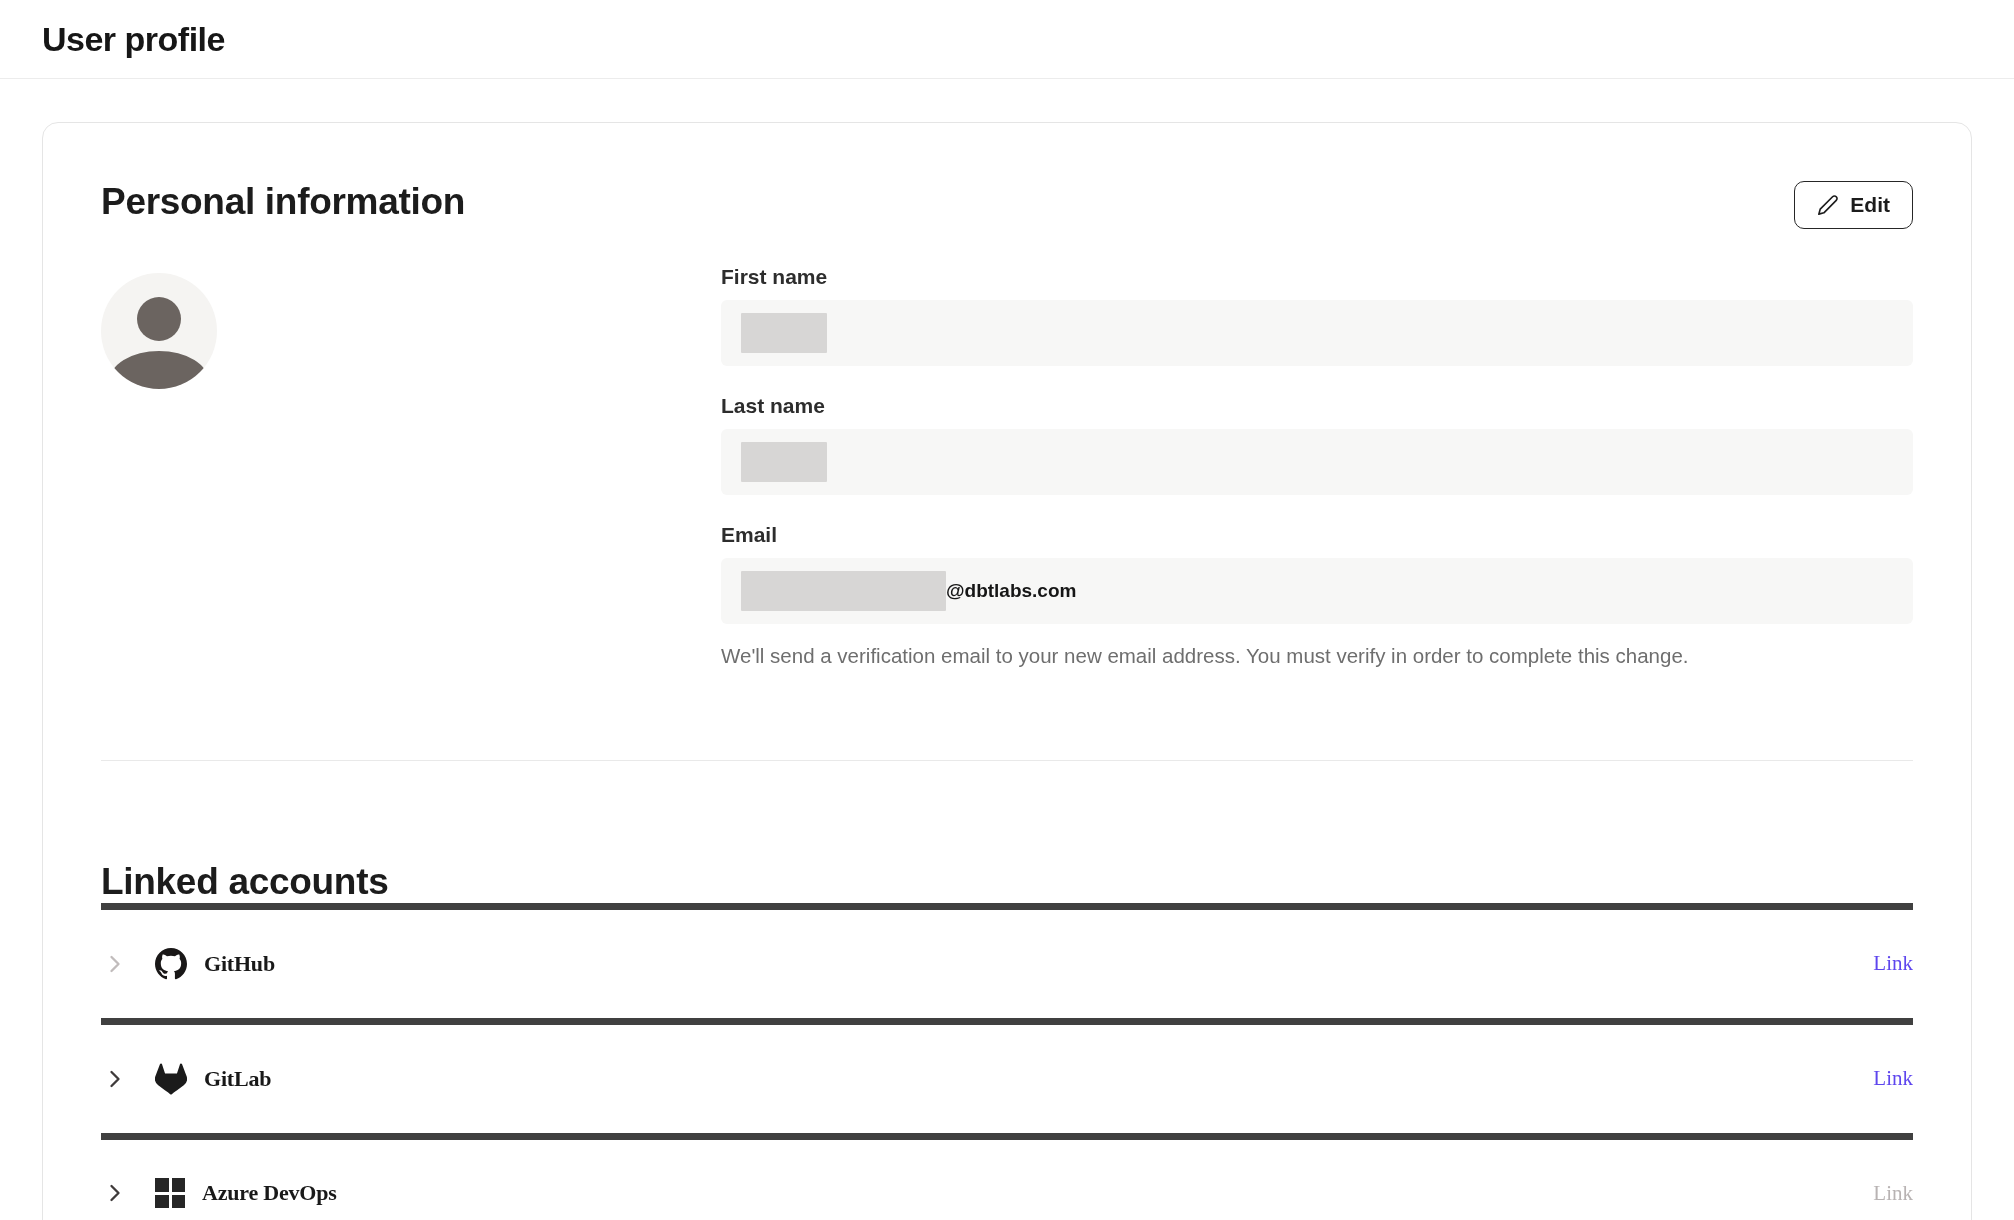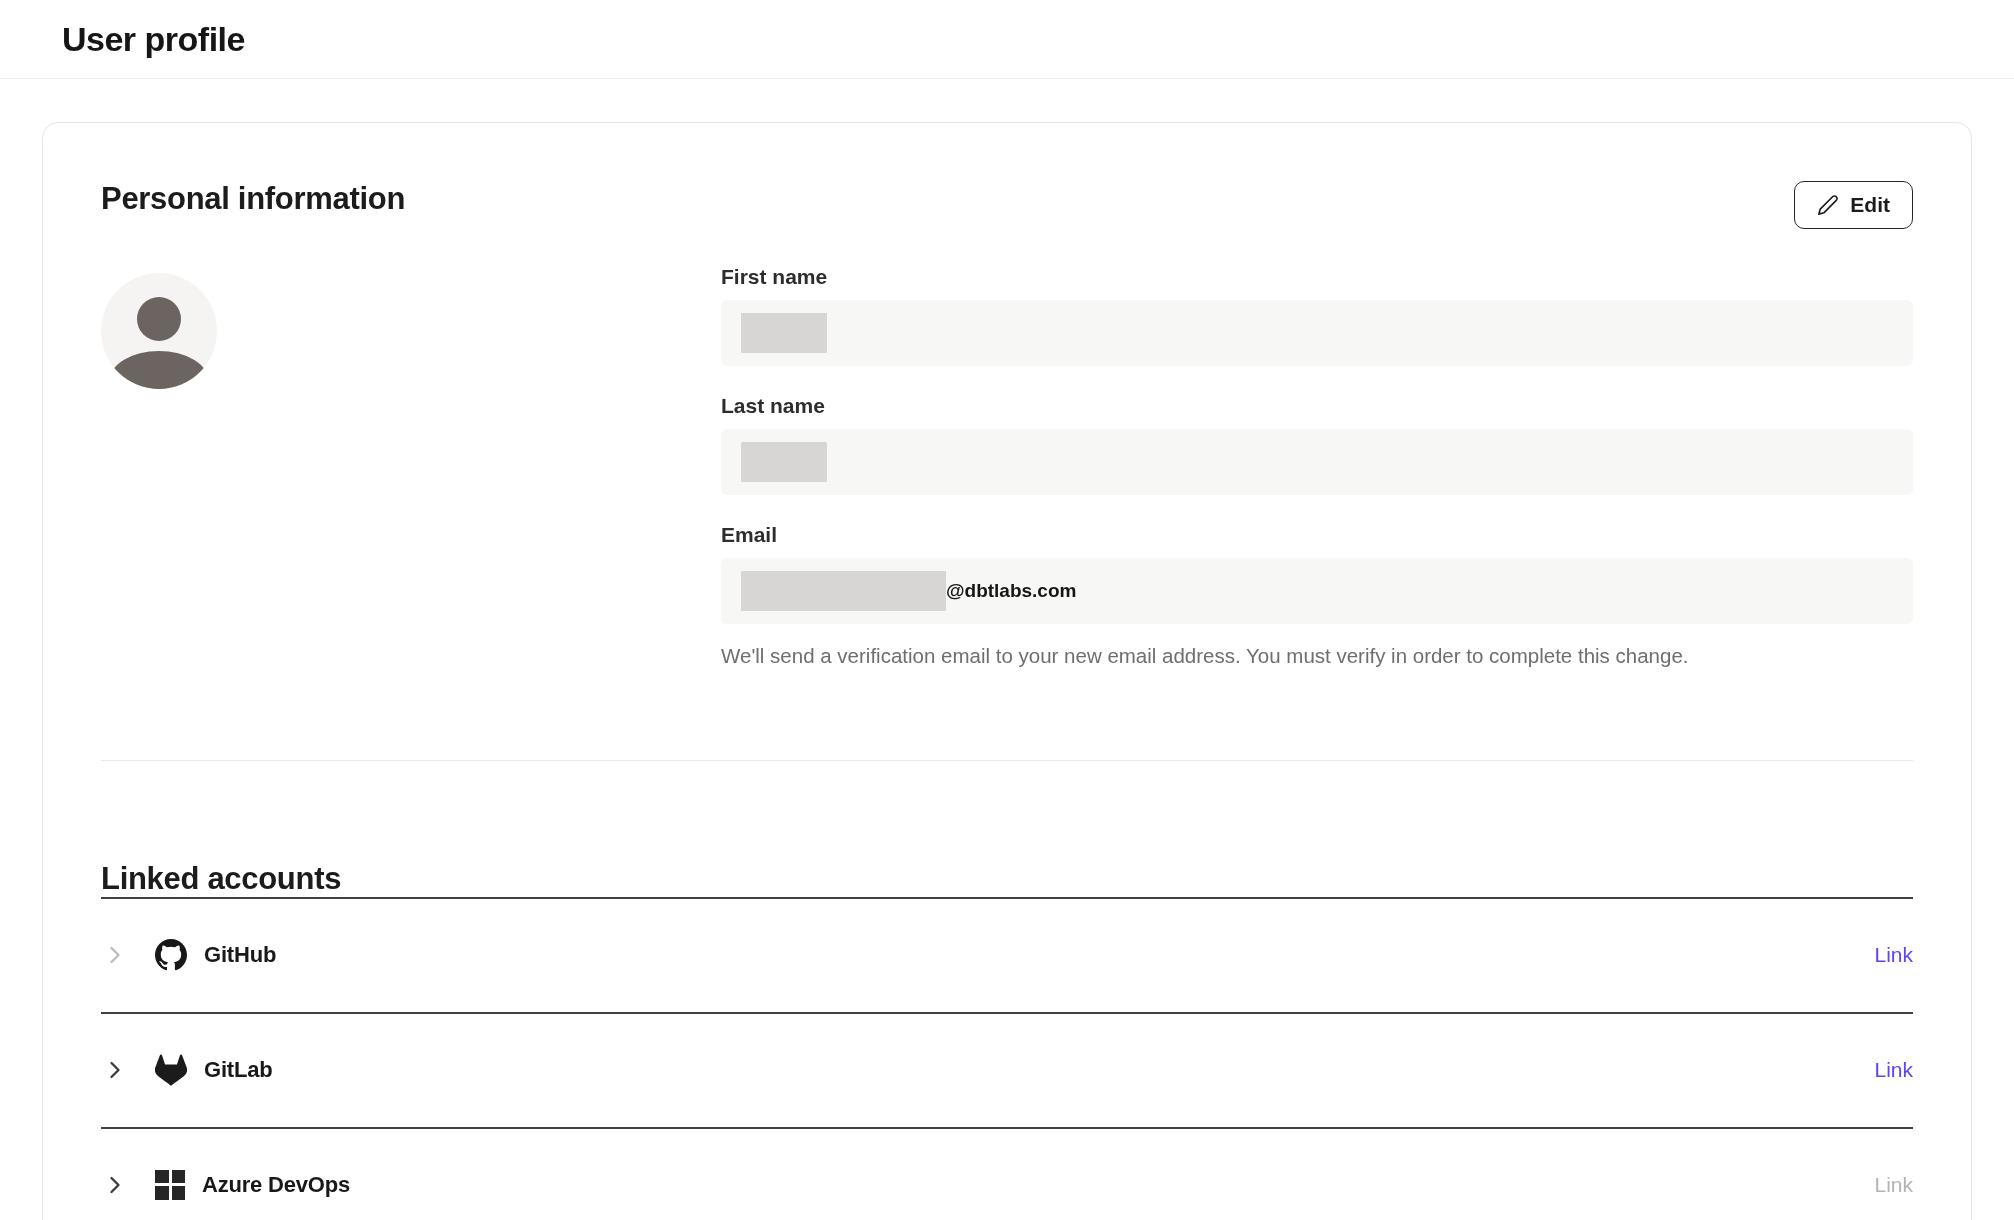--- a/index.html
+++ b/index.html
@@ -1,31 +1,31 @@
 <!DOCTYPE html>
 <html style="--link-color: #5e46ee;"><head>
 <meta charset="utf-8">
 <style>
   * { margin:0; padding:0; box-sizing:border-box; }
   html,body { width:2014px; height:1220px; overflow:hidden; background:#ffffff;
               font-family:"Liberation Sans", sans-serif; color:#1a1a1a; }
 
   
-  .top-header { height:79px; display:flex; align-items:center; padding:0 62px;
+  .top-header { height:79px; display:flex; align-items:center; padding:0 42px;
                 border-bottom:1px solid #ececec; background:#fff; }
   .page-title { font-size:34px; font-weight:700; letter-spacing:-0.5px; color:#161616; }
 
   
   .card { position:absolute; left:42px; right:42px; top:122px; height:1200px;
           background:#fff; border:1px solid #e5e5e5; border-radius:16px;
           padding:58px 58px 0 58px; }
 
   
   .section-header { display:flex; justify-content:space-between; align-items:flex-start; }
-  .section-heading { font-size:31px; font-weight:700; letter-spacing:-0.3px; color:#1c1c1c; }
+  .section-heading { font-size:37px; font-weight:700; letter-spacing:-0.3px; color:#1c1c1c; }
 
   .edit-btn { display:inline-flex; align-items:center; gap:11px; height:48px; padding:8px 22px;
               background:#fff; border:1px solid #262626; border-radius:10px;
               font-family:inherit; font-size:21px; font-weight:600; color:#1c1c1c; cursor:pointer; }
   .edit-btn svg { display:block; }
 
   
   .pi-body { display:flex; margin-top:36px; }
   .left-col { width:620px; flex:none; }
   .avatar { width:116px; height:116px; border-radius:50%; background:#f5f4f2;
@@ -44,21 +44,21 @@
   .redact.wide { width:205px; }
   .email-domain { font-size:19px; font-weight:600; color:#161616; }
   .help-text { font-size:20.5px; line-height:1.35; color:#6e6e6e; margin-top:18px; }
 
   .section-divider { border:none; border-top:1px solid #e9e9e9; margin-top:90px; }
 
   
   .linked-section { display:flex; margin-top:88px;flex-direction:column; }
   .linked-left { width:620px; flex:none; padding-top:12px; }
   .rows { flex:1; min-width:0; }
-  .account-row { display:flex; align-items:center; height:115px; border-top:2px solid #404040; }
+  .account-row { display:flex; align-items:center; height:115px; border-top:7px solid #404040;font-family:Liberation Serif, serif; }
   .account-row:last-child { border-bottom:1px solid #e9e9e9; }
   .chev { flex:none; margin-right:26px; display:flex; }
   .chev svg { display:block; }
   .chev.light { color:#c1bcbc; }
   .chev.dark { color:#3f3b3b; }
   .acct-icon { flex:none; margin-right:17px; display:flex; align-items:center; }
   .acct-name { font-size:22px; font-weight:700; color:#191919; letter-spacing:-0.2px; }
   .link-action { margin-left:auto; font-size:21px; font-weight:500;
                  color:var(--link-color, #5e46ee); cursor:pointer; }
   .link-action.disabled { color:#b8b3b3; cursor:default; }

